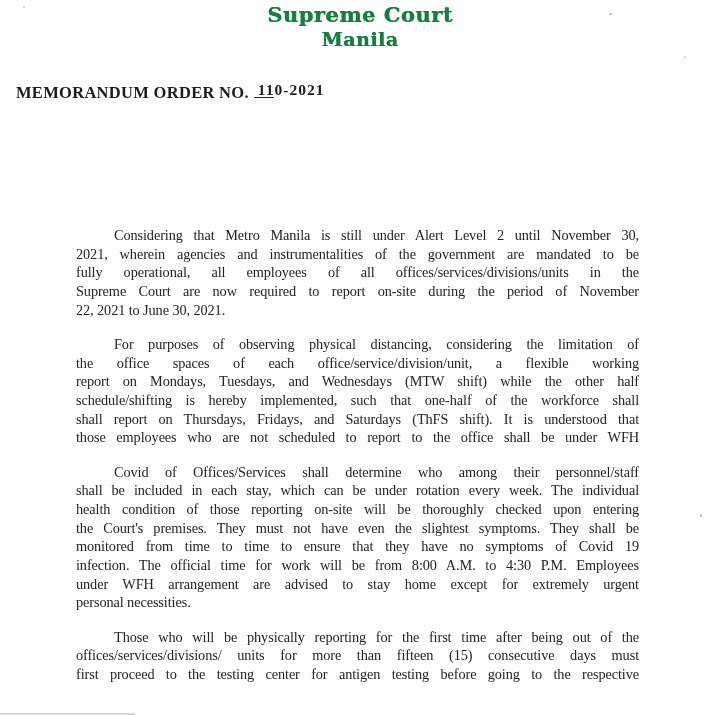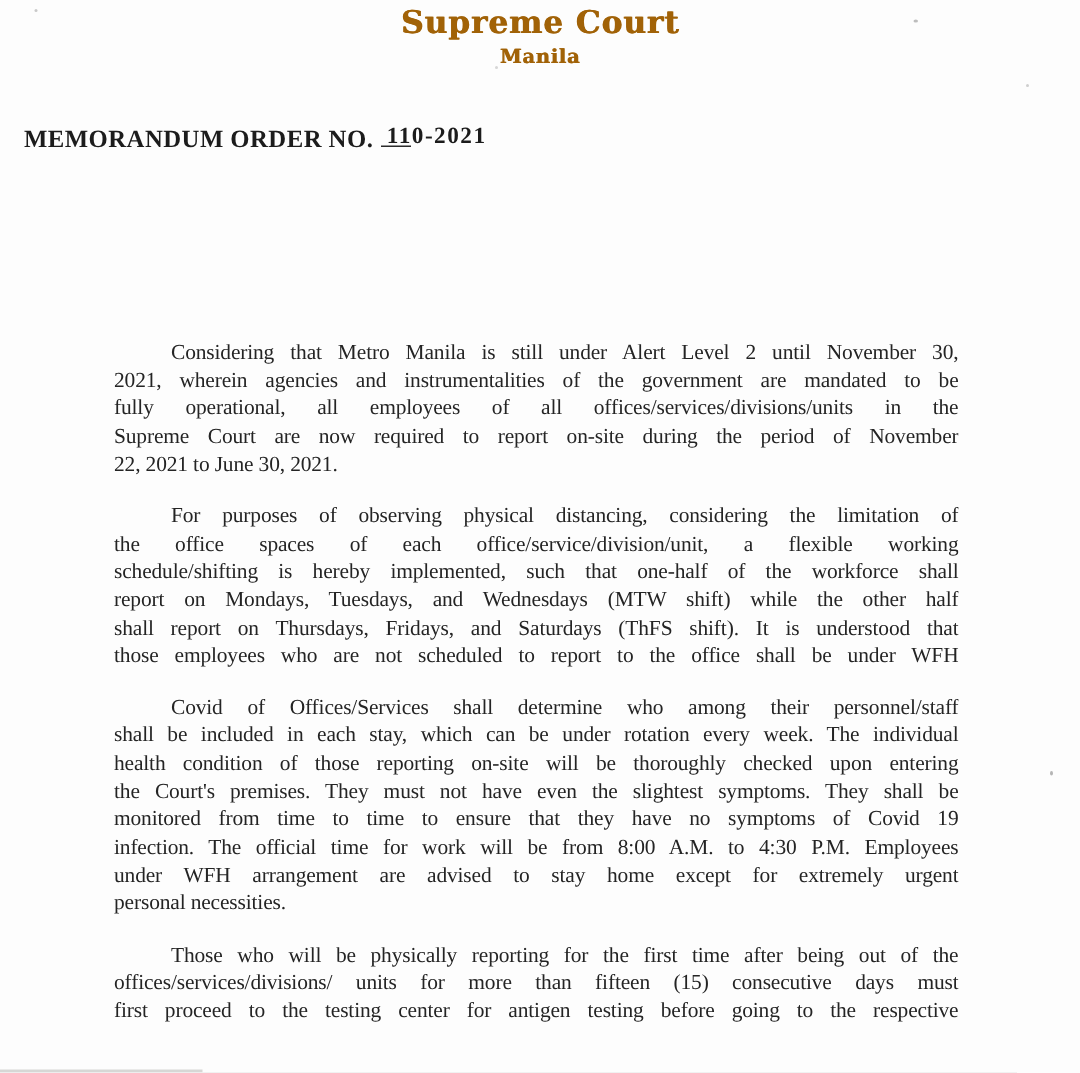--- a/index.html
+++ b/index.html
@@ -21,26 +21,26 @@
   .letterhead {
     position: absolute;
     top: 3px;
     left: 0;
     width: 100%;
     text-align: center;
   }
   .blackletter {
     font-family: "DejaVu Serif", serif;
     font-weight: bold;
-    color: #a16207;
+    color: #15803d;
     text-shadow: 0.45px 0 0 currentColor;
     letter-spacing: 0.5px;
   }
   .court-name { font-size: 21px; line-height: 24px; }
-  .court-city { font-size: 13px; line-height: 22px; margin-top: 1px; }
+  .court-city { font-size: 19px; line-height: 22px; margin-top: 1px; }
 
   
   .memo-line {
     position: absolute;
     top: 83px;
     left: 0;
     width: 100%;
     text-align: left;
     font-weight: bold;
     font-size: 16.5px;
@@ -144,22 +144,22 @@
       <div class="paragraph">
         <div class="line first">Considering that Metro Manila is still under Alert Level 2 until November 30,</div>
         <div class="line">2021, wherein agencies and instrumentalities of the government are mandated to be</div>
         <div class="line">fully operational, all employees of all offices/services/divisions/units in the</div>
         <div class="line">Supreme Court are now required to report on-site during the period of November</div>
         <div class="line last">22, 2021 to June 30, 2021.</div>
       </div>
       <div class="paragraph">
         <div class="line first">For purposes of observing physical distancing, considering the limitation of</div>
         <div class="line">the office spaces of each office/service/division/unit, a flexible working</div>
+        <div class="line">report on Mondays, Tuesdays, and Wednesdays (MTW shift) while the other half</div>
         <div class="line">schedule/shifting is hereby implemented, such that one-half of the workforce shall</div>
-        <div class="line">report on Mondays, Tuesdays, and Wednesdays (MTW shift) while the other half</div>
         <div class="line">shall report on Thursdays, Fridays, and Saturdays (ThFS shift). It is understood that</div>
         <div class="line">those employees who are not scheduled to report to the office shall be under WFH</div>
       </div>
       <div class="paragraph">
         <div class="line first">Covid of Offices/Services shall determine who among their personnel/staff</div>
         <div class="line">shall be included in each stay, which can be under rotation every week. The individual</div>
         <div class="line">health condition of those reporting on-site will be thoroughly checked upon entering</div>
         <div class="line">the Court's premises. They must not have even the slightest symptoms. They shall be</div>
         <div class="line">monitored from time to time to ensure that they have no symptoms of Covid 19</div>
         <div class="line">infection. The official time for work will be from 8:00 A.M. to 4:30 P.M. Employees</div>

